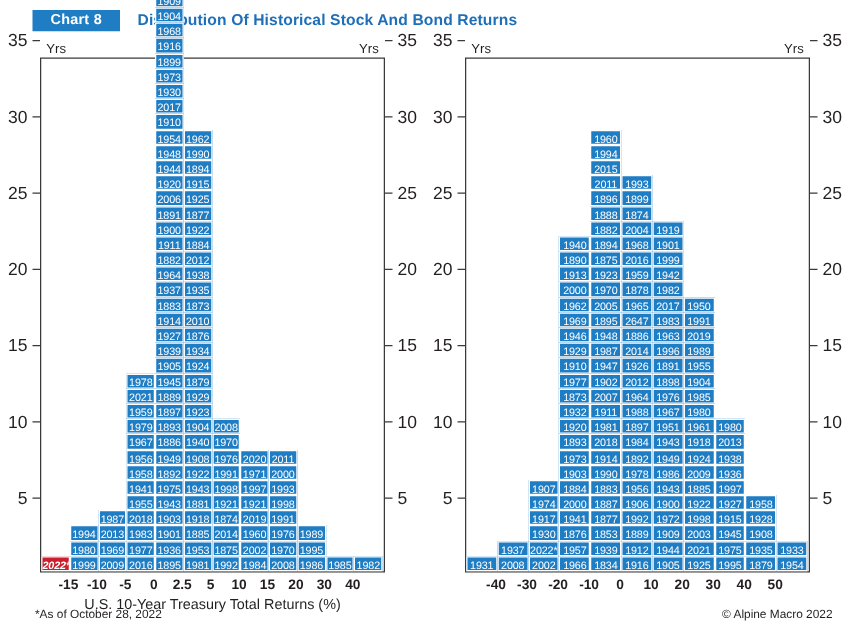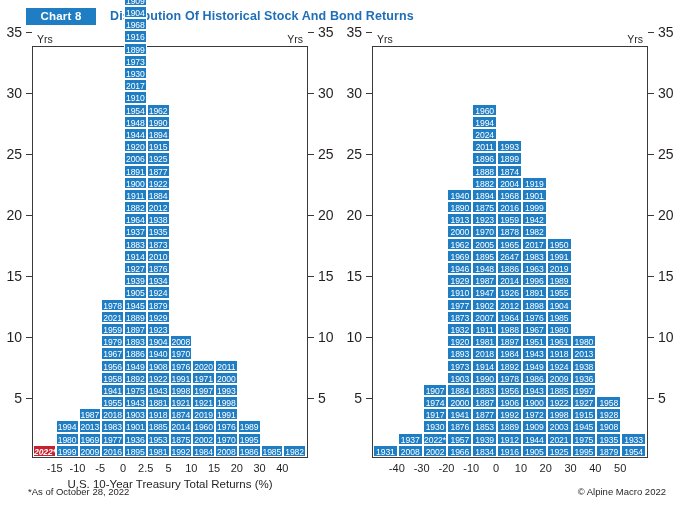--- a/index.html
+++ b/index.html
@@ -56,21 +56,21 @@
     background:#1f7dc4;color:#ffffff;
     font-size:8.6px;text-align:center;
     border:0.7px solid #ffffff;
     box-sizing:border-box;
     white-space:nowrap;overflow:hidden;
     letter-spacing:-0.1px;
   }
   .cell.highlight{background:#c8202e;font-weight:bold;font-style:italic;}
 
   
-  .xlabels{position:absolute;left:32px;top:416px;width:276px;height:14px;}
+  .xlabels{position:absolute;left:32px;top:416px;width:276px;height:14px;font-weight:bold;}
   .xlab{
     position:absolute;top:0;font-size:11px;color:#231f20;
     transform:translateX(-50%);white-space:nowrap;
   }
   .xtitle{
     position:absolute;left:32px;top:432px;width:276px;
     text-align:center;font-size:11.5px;color:#231f20;
   }
   
   #footnote{position:absolute;left:28px;top:486px;font-size:9.5px;color:#231f20;}
@@ -374,21 +374,21 @@
           <div class="cell">1895</div>
           <div class="cell">2005</div>
           <div class="cell">1970</div>
           <div class="cell">1923</div>
           <div class="cell">1875</div>
           <div class="cell">1894</div>
           <div class="cell">1882</div>
           <div class="cell">1888</div>
           <div class="cell">1896</div>
           <div class="cell">2011</div>
-          <div class="cell">2024</div>
+          <div class="cell">2015</div>
           <div class="cell">1994</div>
           <div class="cell">1960</div>
         </div>
         <div class="col" style="left: 124.091px; width: 24.8182px;">
           <div class="cell">1916</div>
           <div class="cell">1912</div>
           <div class="cell">1889</div>
           <div class="cell">1992</div>
           <div class="cell">1906</div>
           <div class="cell">1956</div>

